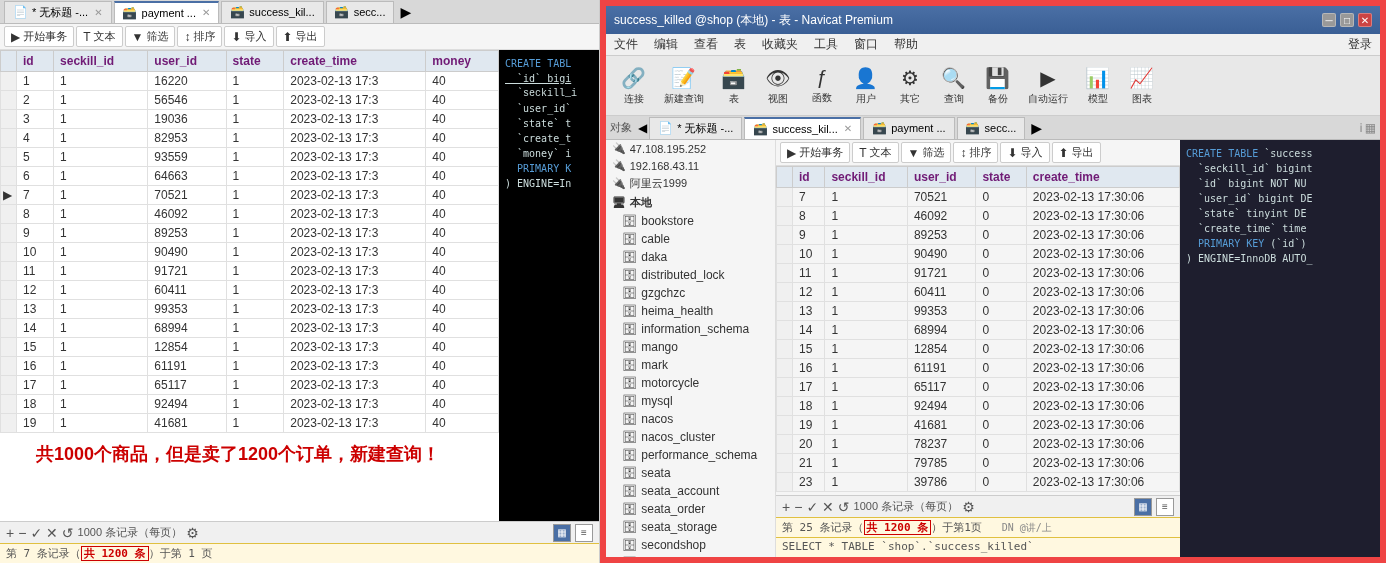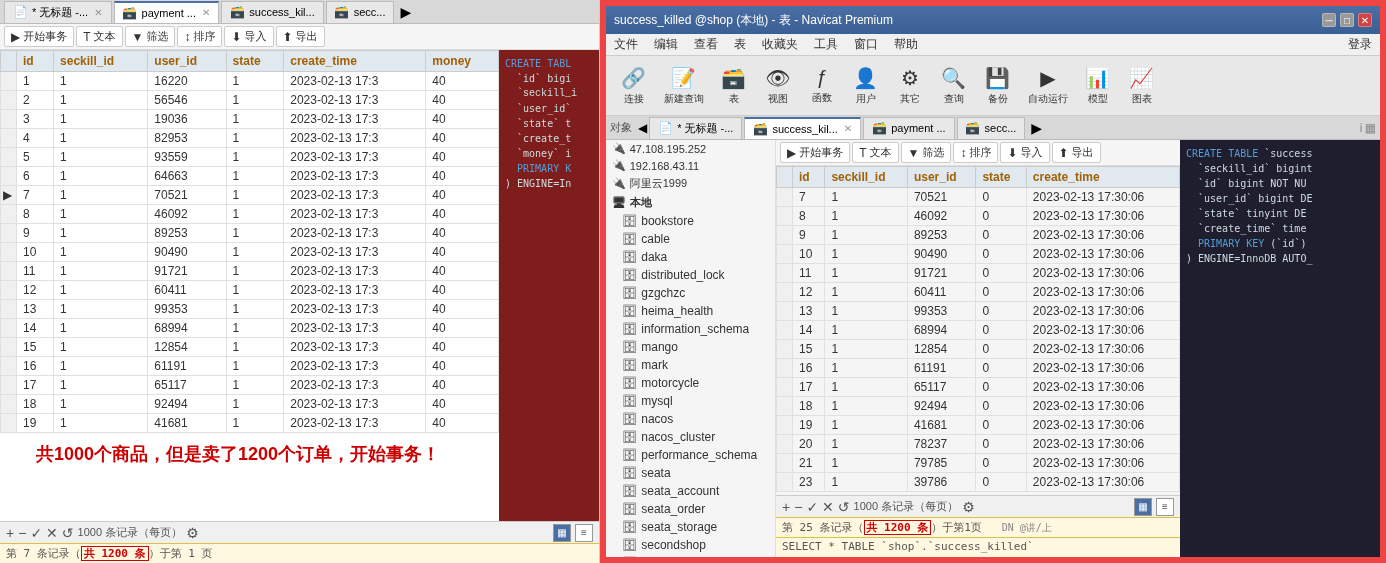--- a/index.html
+++ b/index.html
@@ -137,21 +137,21 @@
       font-size: 12px;
     }
     thead th {
       background: #e0e8f0;
       border: 1px solid #ccc;
       padding: 3px 6px;
       font-weight: bold;
       text-align: left;
       position: sticky;
       top: 0;
-      color: #a16207;
+      color: #701a75;
     }
     tbody tr { border-bottom: 1px solid #eee; }
     tbody td {
       border: 1px solid #e0e0e0;
       padding: 2px 6px;
       color: #333;
       white-space: nowrap;
     }
     tbody td.row-marker { width: 12px; padding: 2px; background: #f0f0f0; }
 
@@ -252,21 +252,21 @@
       font-family: monospace;
       font-size: 10px;
       padding: 6px;
       overflow-y: auto;
       line-height: 1.5;
     }
 
     
     .left-sql-panel {
       width: 100px;
-      background: #7f1d1d;
+      background: #000000;
       color: #cdd;
       font-family: monospace;
       font-size: 10px;
       padding: 6px;
       overflow-y: auto;
       line-height: 1.5;
     }
     .conn-item {
       padding: 2px 6px;
       cursor: pointer;
@@ -521,27 +521,27 @@
                 <td>41681</td>
                 <td>1</td>
                 <td>2023-02-13 17:3</td>
                 <td>40</td>
               </tr>
             </tbody>
         </table>
       </div>
 
       <div class="annotation-overlay" style="top: 390px; left: 30px; font-size: 18px;">
-        <span>共1000个商品，但是卖了1200个订单，开始事务！</span>
+        <span>共1000个商品，但是卖了1200个订单，新建查询！</span>
       </div>
     </div>
 
     <div class="left-sql-panel">
       <div style="color:#569cd6;">CREATE TABL</div>
-      <div style="color:#cdd;">&nbsp;&nbsp;`id` bigi</div>
+      <div style="color:#cdd;text-decoration:underline;">&nbsp;&nbsp;`id` bigi</div>
       <div style="color:#cdd;font-family:Liberation Mono, monospace;">&nbsp;&nbsp;`seckill_i</div>
       <div style="color:#cdd;">&nbsp;&nbsp;`user_id`</div>
       <div style="color:#cdd;">&nbsp;&nbsp;`state` t</div>
       <div style="color:#cdd;">&nbsp;&nbsp;`create_t</div>
       <div style="color:#cdd;">&nbsp;&nbsp;`money` i</div>
       <div style="color:#569cd6;">&nbsp;&nbsp;PRIMARY K</div>
       <div style="color:#cdd;">) ENGINE=In</div>
     </div>
   </div>
 

